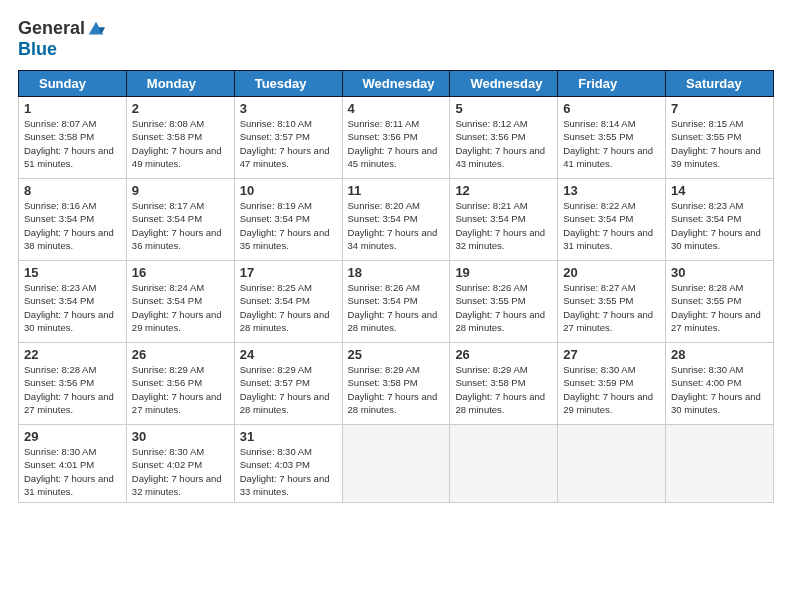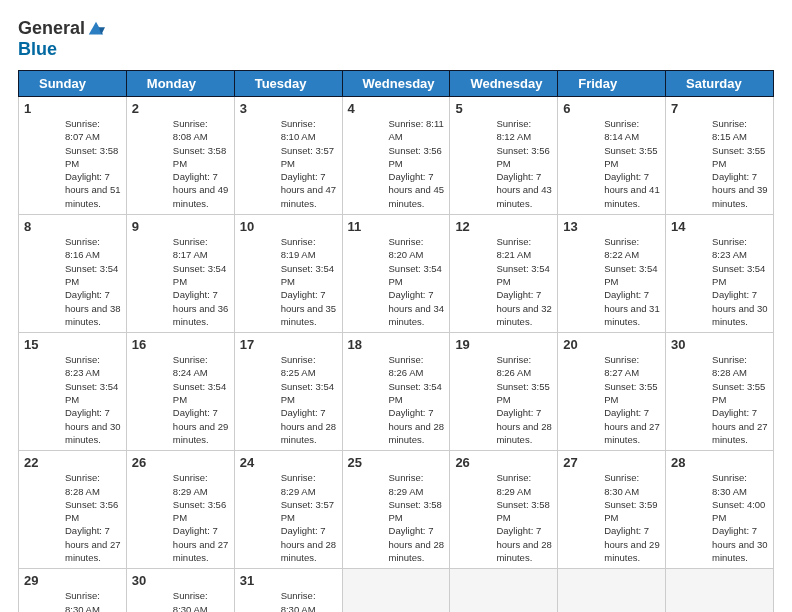--- a/index.html
+++ b/index.html
@@ -92,21 +92,20 @@
     .day-num {
       font-size: 13px;
       font-weight: bold;
       color: #333;
       display: block;
       margin-bottom: 1px;
     }
     .day-info {
       line-height: 1.4;
       color: #333;
-      margin-left: 41px;
     }
     tr.week-row td {
       height: 82px;
     }
     tr.last-row td {
       height: 75px;
     }
   </style>
 </head>
 <body>

